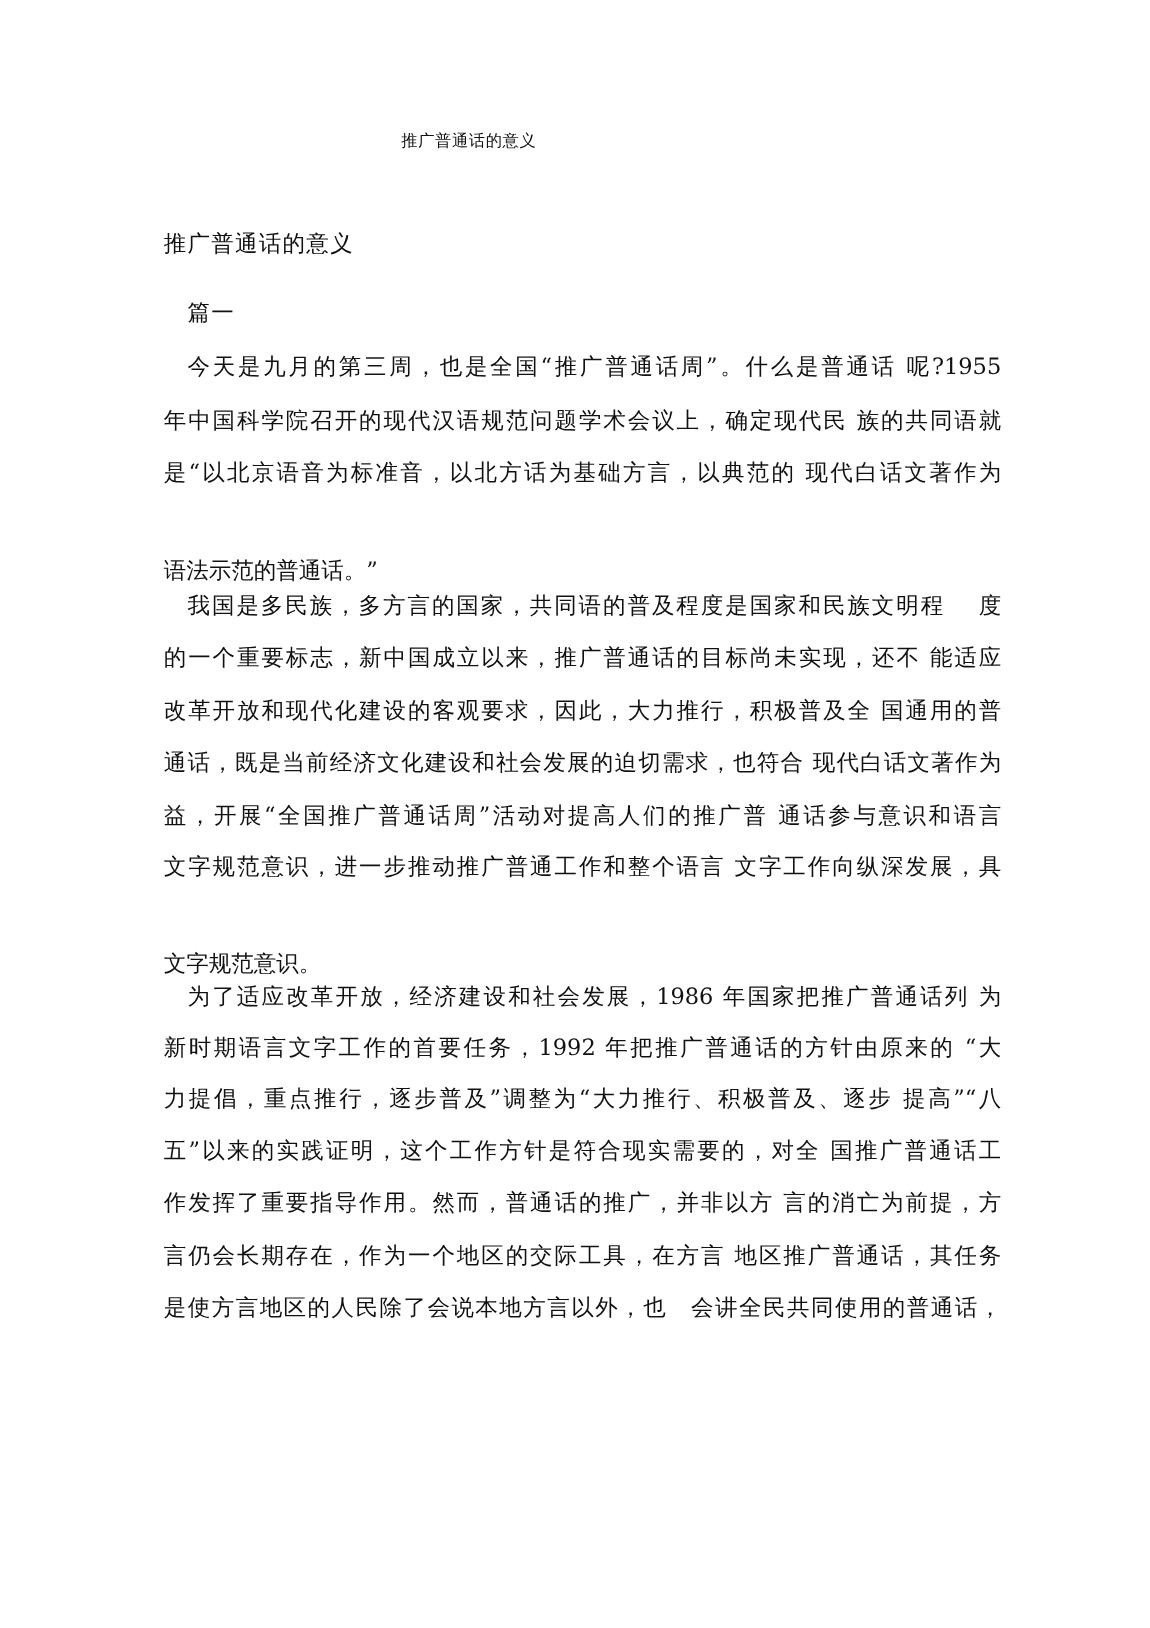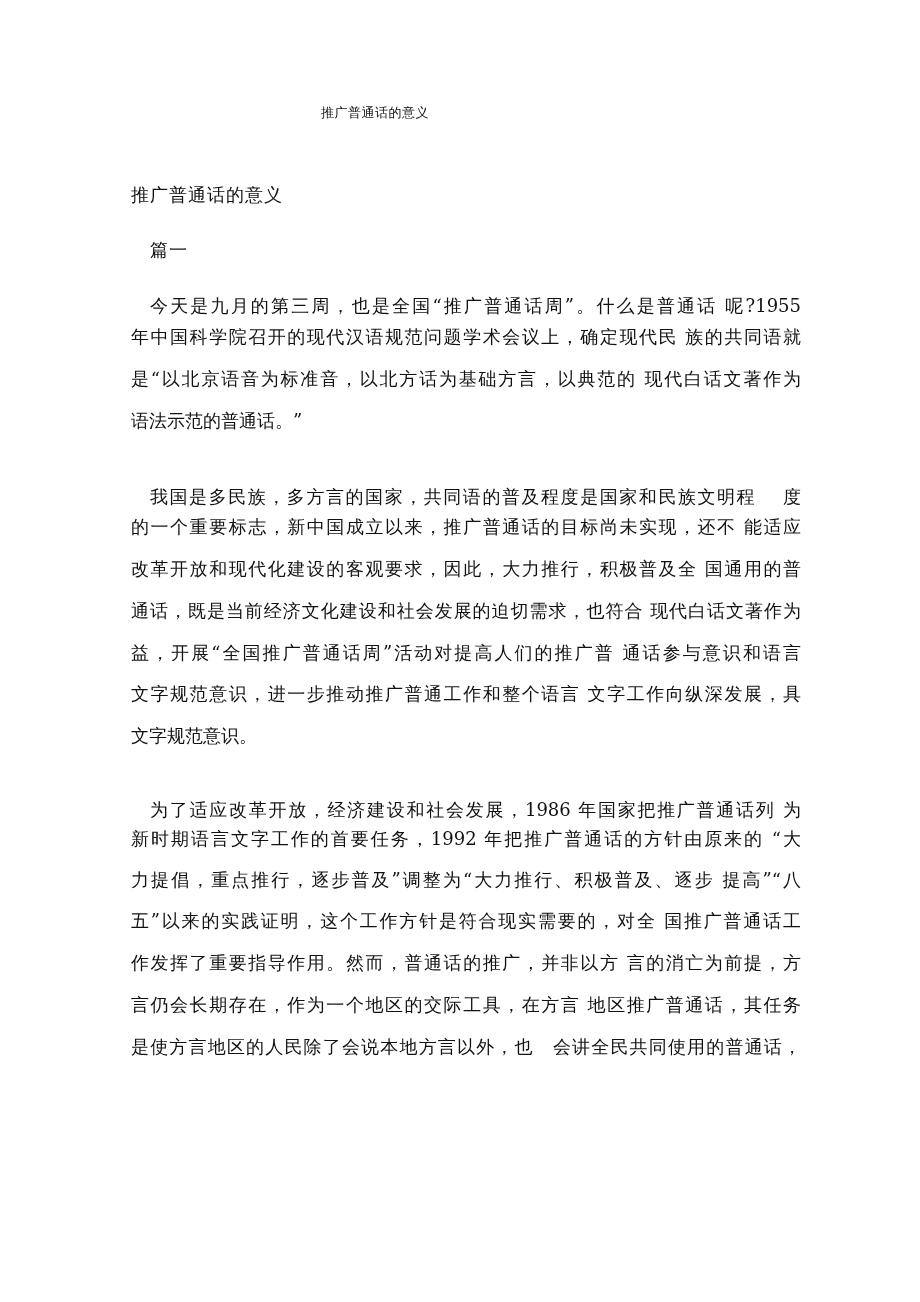--- a/index.html
+++ b/index.html
@@ -53,22 +53,22 @@
       position: absolute;
       left: 131px;
       width: 670px;
       font-size: 18px;
       line-height: 24px;
       white-space: pre;
       text-align: justify;
       text-align-last: justify;
       color: #111111;
     }
-    .line.first { left: 150px; width: 651px; margin-top: 12px; }
-    .line.last { text-align-last: left; }
+    .line.first { left: 150px; width: 651px; }
+    .line.last { text-align-last: left; margin-top: 36px; }
   </style>
 </head>
 <body>
 
 <div class="page">
 
   <div class="header-title">推广普通话的意义</div>
 
   <div class="doc-title">推广普通话的意义</div>
 

